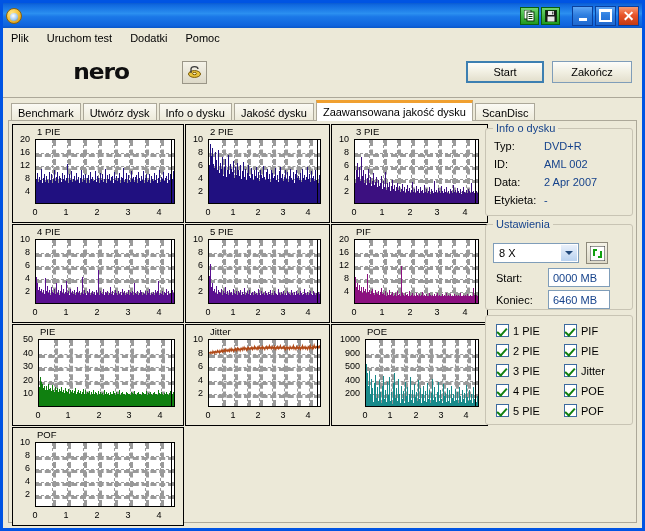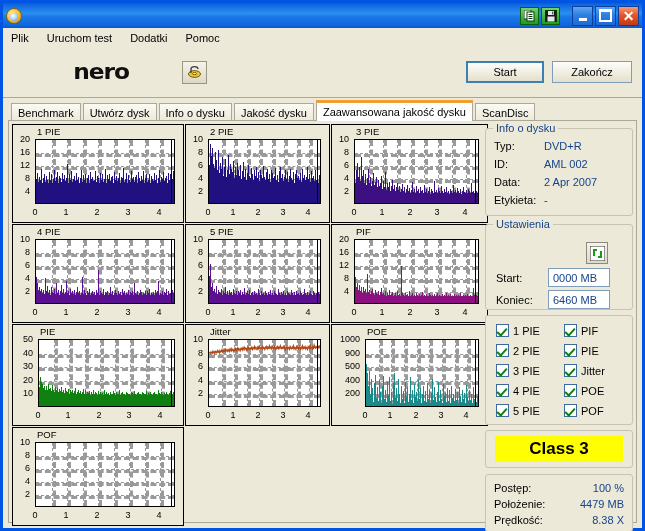--- a/index.html
+++ b/index.html
@@ -1637,20 +1637,26 @@
         <span class="kv" style="left:8px;top:29px;">ID:</span>
         <span class="kv val" style="left:58px;top:29px;">AML 002</span>
         <span class="kv" style="left:8px;top:47px;">Data:</span>
         <span class="kv val" style="left:58px;top:47px;">2 Apr 2007</span>
         <span class="kv" style="left:8px;top:65px;">Etykieta:</span>
         <span class="kv val" style="left:58px;top:65px;">-</span>
       </div>
 
       <div class="group" style="top:100px;height:86px;">
         <span class="legend">Ustawienia</span>
+        <div id="speed-select">
+          <span class="val">8 X</span>
+          <span class="arrowbox">
+              <span class="caret"></span>
+            </span>
+        </div>
         <div id="refresh-btn">
           <svg width="15" height="15" viewBox="0 0 15 15">
             <rect x="0" y="0" width="15" height="15" fill="#ffffff" stroke="#2a2a2a"></rect>
             <path d="M4 10 L4 4 L7 4" fill="none" stroke="#10a010" stroke-width="2"></path>
             <path d="M11 5 L11 11 L8 11" fill="none" stroke="#10a010" stroke-width="2"></path>
             <path d="M4 3 L6.6 4 L4 5 Z" fill="#10a010"></path>
             <path d="M11 12 L8.4 11 L11 10 Z" fill="#10a010"></path>
           </svg>
         </div>
         <span class="fieldlabel" style="left:10px;top:47px;">Start:</span>
@@ -1696,28 +1702,17 @@
         <div class="cbrow" style="left:78px;top:68px;">
             <span class="cbox checked"></span>
             <span class="cblabel">POE</span>
           </div>
         <div class="cbrow" style="left:78px;top:88px;">
             <span class="cbox checked"></span>
             <span class="cblabel">POF</span>
           </div>
       </div>
 
-      <div id="class-box" style="top:306px;height:38px;">
-        <div id="class-badge">Class 3</div>
-      </div>
-
-      <div class="group" style="top:350px;height:58px;">
-        <span class="kv" style="left:8px;top:7px;">Postęp:</span>
-        <span class="kv val" style="right:8px;top:7px;">100 %</span>
-        <span class="kv" style="left:8px;top:23px;">Położenie:</span>
-        <span class="kv val" style="right:8px;top:23px;">4479 MB</span>
-        <span class="kv" style="left:8px;top:39px;">Prędkość:</span>
-        <span class="kv val" style="right:8px;top:39px;">8.38 X</span>
-      </div>
+
 
     </div>
   </div>
 </div>
 
 </body></html>

